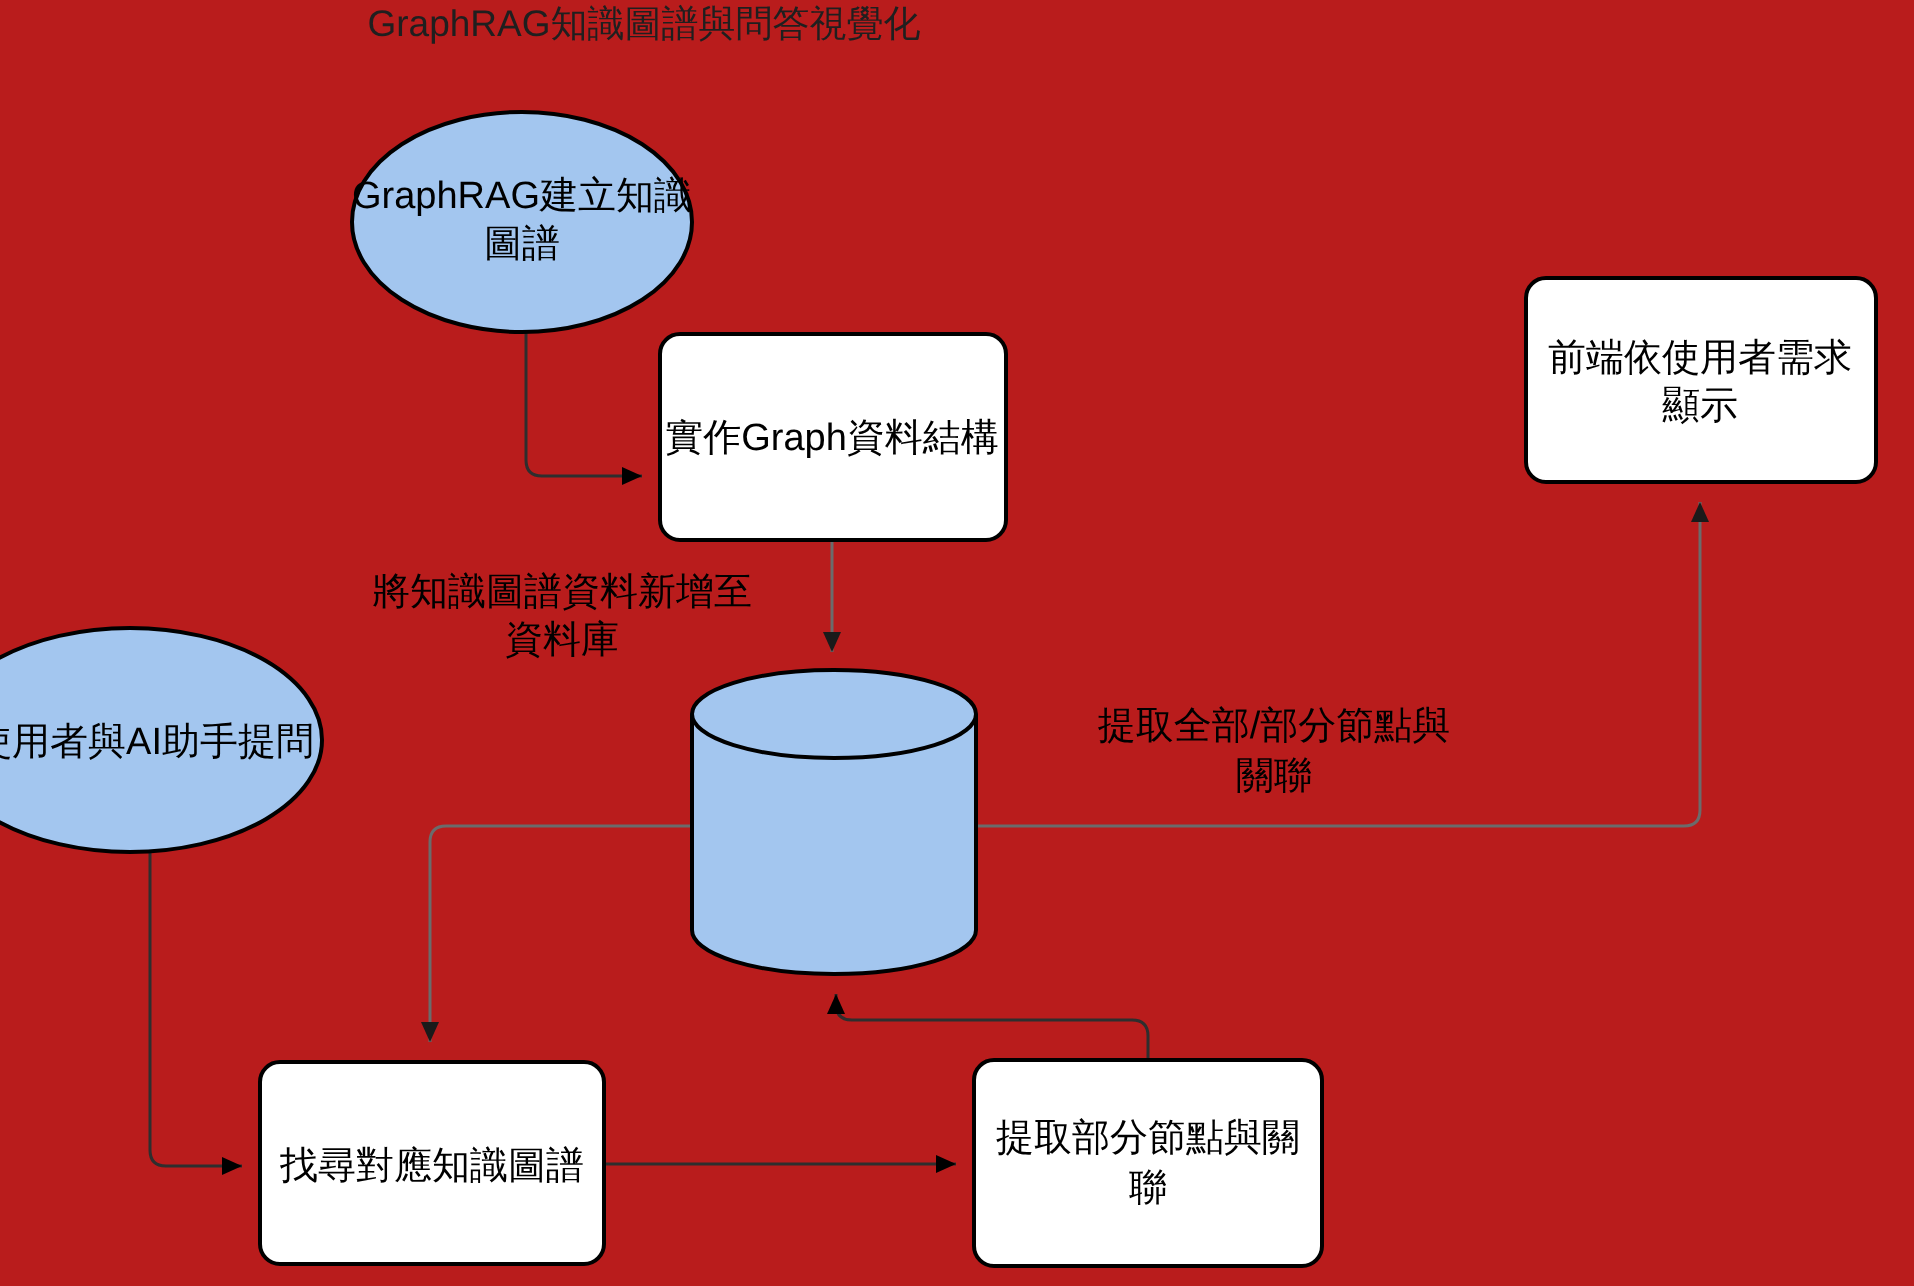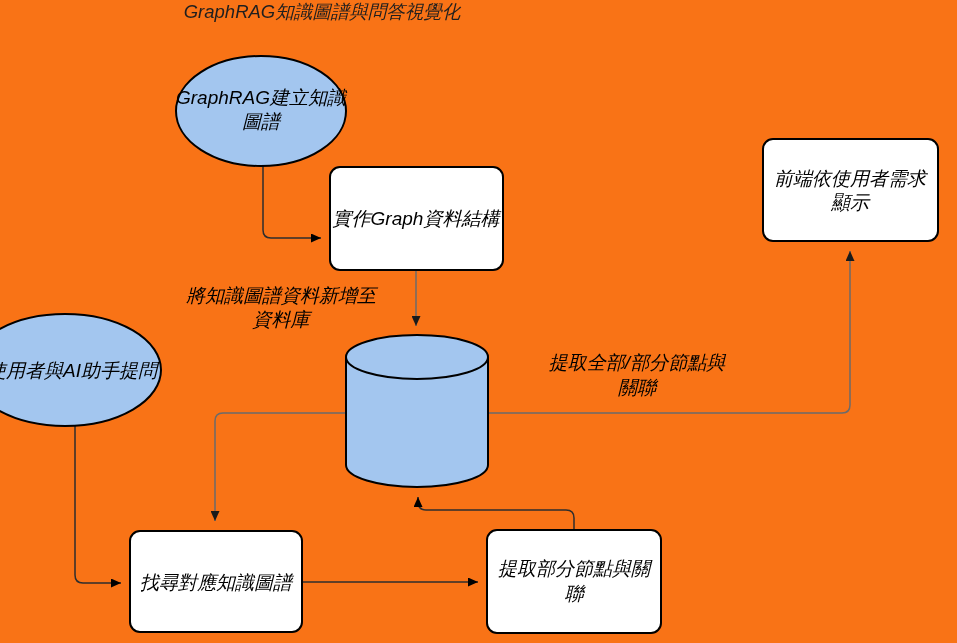--- a/index.html
+++ b/index.html
@@ -4,23 +4,22 @@
 <style>
   html, body {
     margin: 0;
     padding: 0;
     background: #ffffff;
   }
   .page {
     position: relative;
     width: 957px;
     height: 643px;
-    background: #f97316;
+    background: #b91c1c;
     overflow: hidden;
-    font-style: italic;
   }
   svg text {
     font-family: "Liberation Sans", "DejaVu Sans", sans-serif;
     font-size: 19px;
     fill: #000000;
   }
   svg text.title {
     font-size: 18.5px;
     fill: #1f1f1f;
   }

